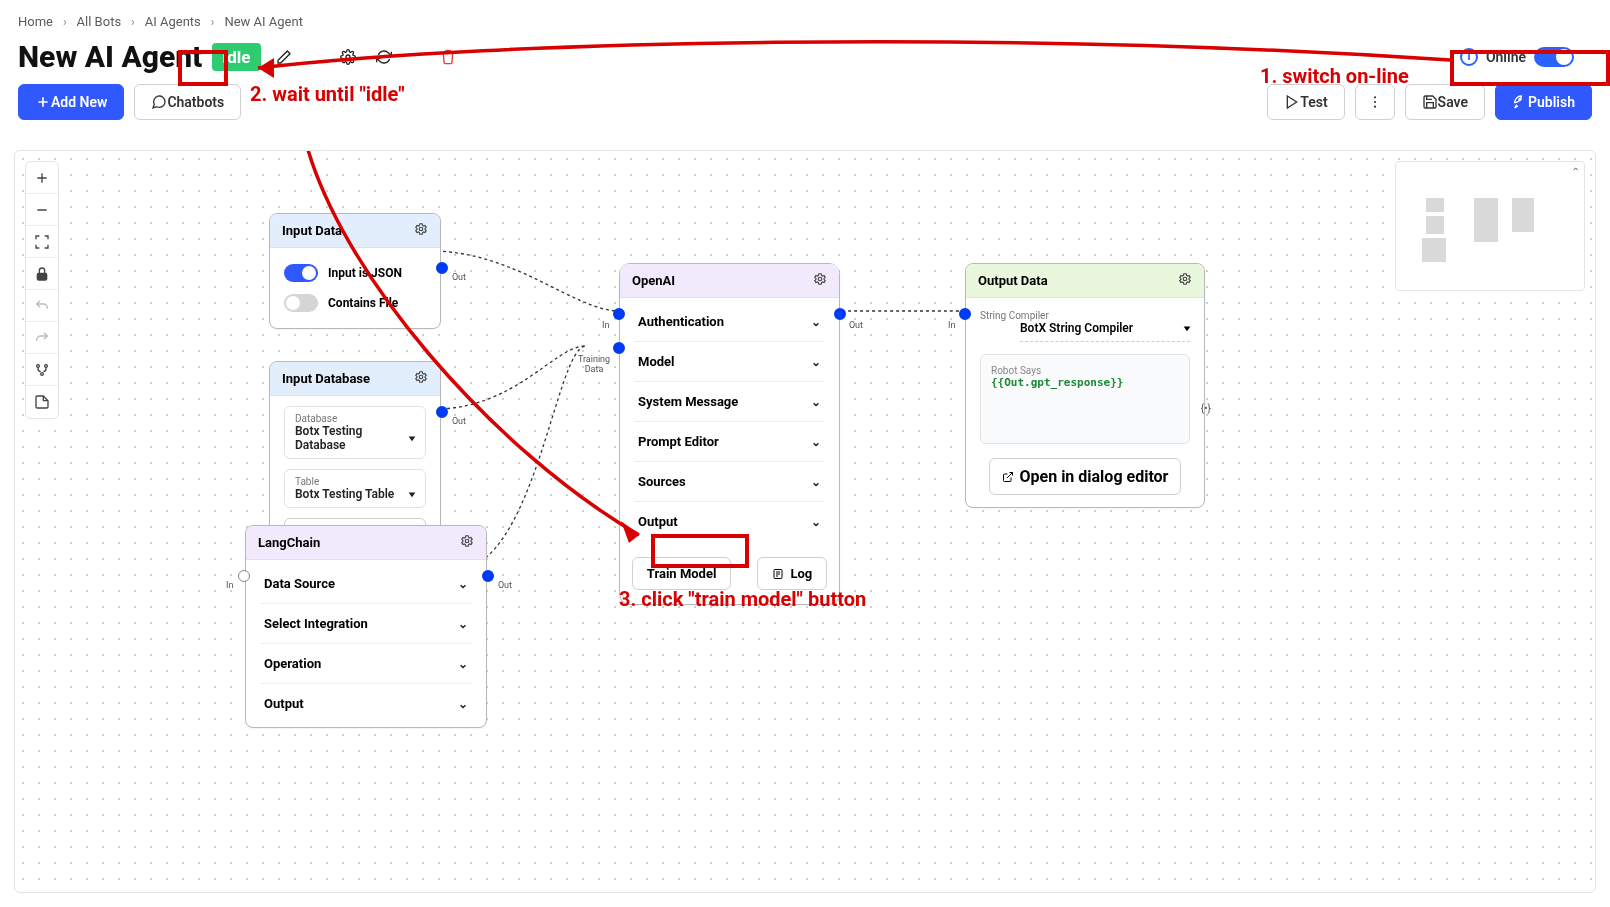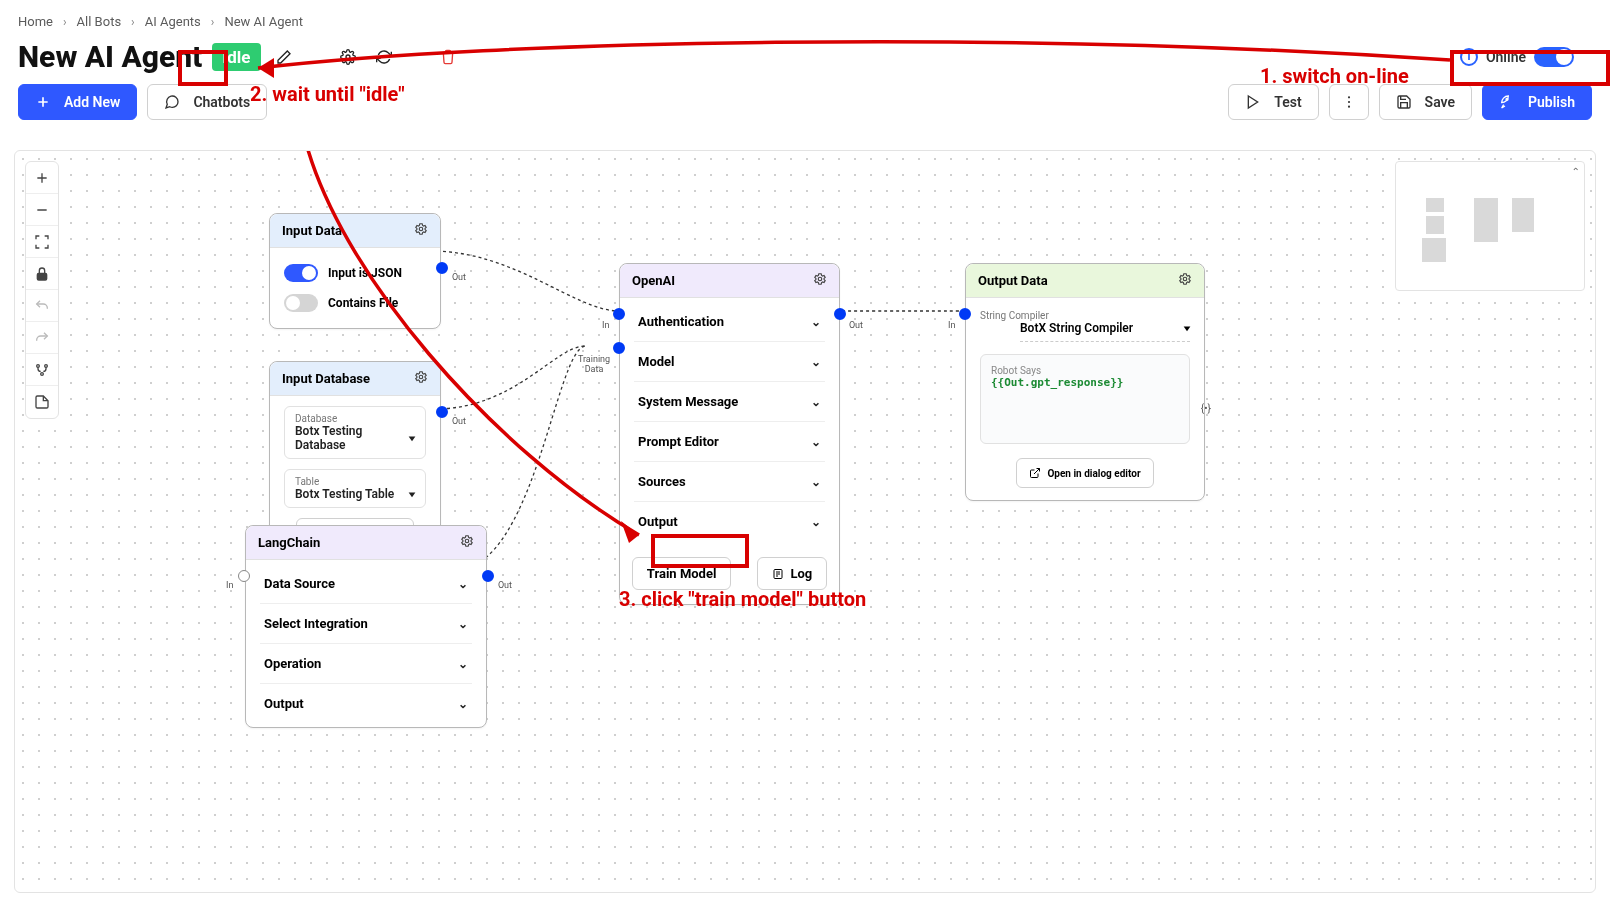--- a/index.html
+++ b/index.html
@@ -17,21 +17,21 @@
   .title-row .iconbtn { width:26px; height:26px; display:flex; align-items:center; justify-content:center; color:#222; cursor:pointer; }
   .title-row .iconbtn.danger { color:#e53935; }
   .spacer { flex:1; }
   .online-wrap { display:flex; align-items:center; gap:8px; font-size:14px; font-weight:600; color:#333; padding-right:18px;}
   .info-circ { width:18px; height:18px; border:2px solid #2962ff; border-radius:50%; display:flex; align-items:center; justify-content:center; font-size:11px; color:#2962ff; font-weight:800;}
   .toggle { width:40px; height:20px; border-radius:20px; background:#2962ff; position:relative; cursor:pointer;}
   .toggle .knob { position:absolute; right:2px; top:2px; width:16px; height:16px; background:#fff; border-radius:50%; }
 
   
   .action-row { display:flex; align-items:center; gap:10px; padding:4px 18px 18px; }
-  .btn { display:flex; align-items:center; gap:13px; border:1px solid #d0d0d0; background:#fff; border-radius:6px; padding:9px 16px; font-size:14px; font-weight:600; color:#333; cursor:pointer;}
+  .btn { display:flex; align-items:center; gap:0; border:1px solid #d0d0d0; background:#fff; border-radius:6px; padding:9px 16px; font-size:14px; font-weight:600; color:#333; cursor:pointer;}
   .btn.primary { background:#2f58ff; border-color:#2f58ff; color:#fff; }
   .btn.square { padding:9px 11px; }
 
   
   .canvas-wrap { position:absolute; left:14px; right:14px; top:150px; bottom:14px; border:1px solid #e3e3e3; border-radius:6px; overflow:hidden; }
   .canvas {
     position:absolute; inset:0;
     background-image: radial-gradient(#cfcfcf 1px, transparent 1px);
     background-size: 16px 16px;
   }
@@ -57,21 +57,21 @@
   .sw-row { display:flex; align-items:center; gap:10px; padding:6px 0; font-weight:700; font-size:12px;}
   .mini-toggle { width:34px; height:18px; border-radius:18px; position:relative; }
   .mini-toggle.on { background:#2f58ff; }
   .mini-toggle.off { background:#d5d5d5; }
   .mini-toggle .k { position:absolute; top:2px; width:14px; height:14px; background:#fff; border-radius:50%; }
   .mini-toggle.on .k { right:2px; }
   .mini-toggle.off .k { left:2px; }
   .field-group { border:1px solid #e1e1e1; border-radius:6px; padding:6px 10px; margin-bottom:10px; }
   .field-group .lbl { font-size:10px; color:#777; }
   .field-group .sel { display:flex; align-items:center; justify-content:space-between; font-size:12px; font-weight:600; color:#222; }
-  .link-btn { display:inline-flex; align-items:center; gap:6px; border:1px solid #d0d0d0; border-radius:6px; padding:8px 12px; font-size:10px; font-weight:700; cursor:pointer; }
+  .link-btn { display:inline-flex; align-items:center; gap:6px; border:1px solid #d0d0d0; border-radius:6px; padding:8px 12px; font-size:16px; font-weight:700; cursor:pointer; }
   .sec-row { display:flex; align-items:center; justify-content:space-between; padding:12px 4px; font-weight:700; font-size:13px; border-top:1px solid #eee;}
   .sec-row:first-child { border-top:none; }
   .chevd { font-size:12px; color:#222; }
   .node-actions { display:flex; align-items:center; justify-content:center; gap:26px; padding:12px 0 14px; }
   .node-actions .b { border:1px solid #d0d0d0; border-radius:6px; padding:8px 14px; font-size:13px; font-weight:700; cursor:pointer; display:flex; align-items:center; gap:6px;}
 
   
   .port { position:absolute; width:12px; height:12px; border-radius:50%; background:#003af5; border:2px solid #003af5; }
   .port.open { background:#fff; border:1px solid #888; }
   .port-label { position:absolute; font-size:9px; color:#555; }
@@ -376,21 +376,21 @@
             <span>Output</span>
             <span class="chevd">⌄</span>
           </div>
       </div>
       <div class="port open" style="left:-8px; top:44px;"></div>
       <span class="port-label" style="left:-20px; top:54px;">In</span>
       <div class="port" style="right:-8px; top:44px;"></div>
       <span class="port-label" style="right:-26px; top:54px;">Out</span>
     </div>
 
-    <div class="node" style="left:604px; top:112px; width:221px;">
+    <div class="node" style="left:604px; top:112px; width:221px;border-radius:11px;">
       <div class="node-header hdr-purple">
         <span>OpenAI</span>
         <span class="gearmini">
           <svg width="14" height="14" viewBox="0 0 24 24" fill="none" stroke="currentColor" stroke-width="2">
               <circle cx="12" cy="12" r="3"></circle>
               <path d="M19 12a7 7 0 0 0-.1-1l2-1.6-2-3.4-2.4.9a7 7 0 0 0-1.7-1L14 3h-4l-.8 2.9a7 7 0 0 0-1.7 1l-2.4-.9-2 3.4L5 11a7 7 0 0 0 0 2l-2 1.6 2 3.4 2.4-.9a7 7 0 0 0 1.7 1L10 21h4l.8-2.9a7 7 0 0 0 1.7-1l2.4.9 2-3.4L19 13z"></path>
             </svg>
         </span>
       </div>
       <div class="node-body" style="padding:4px 14px;">

